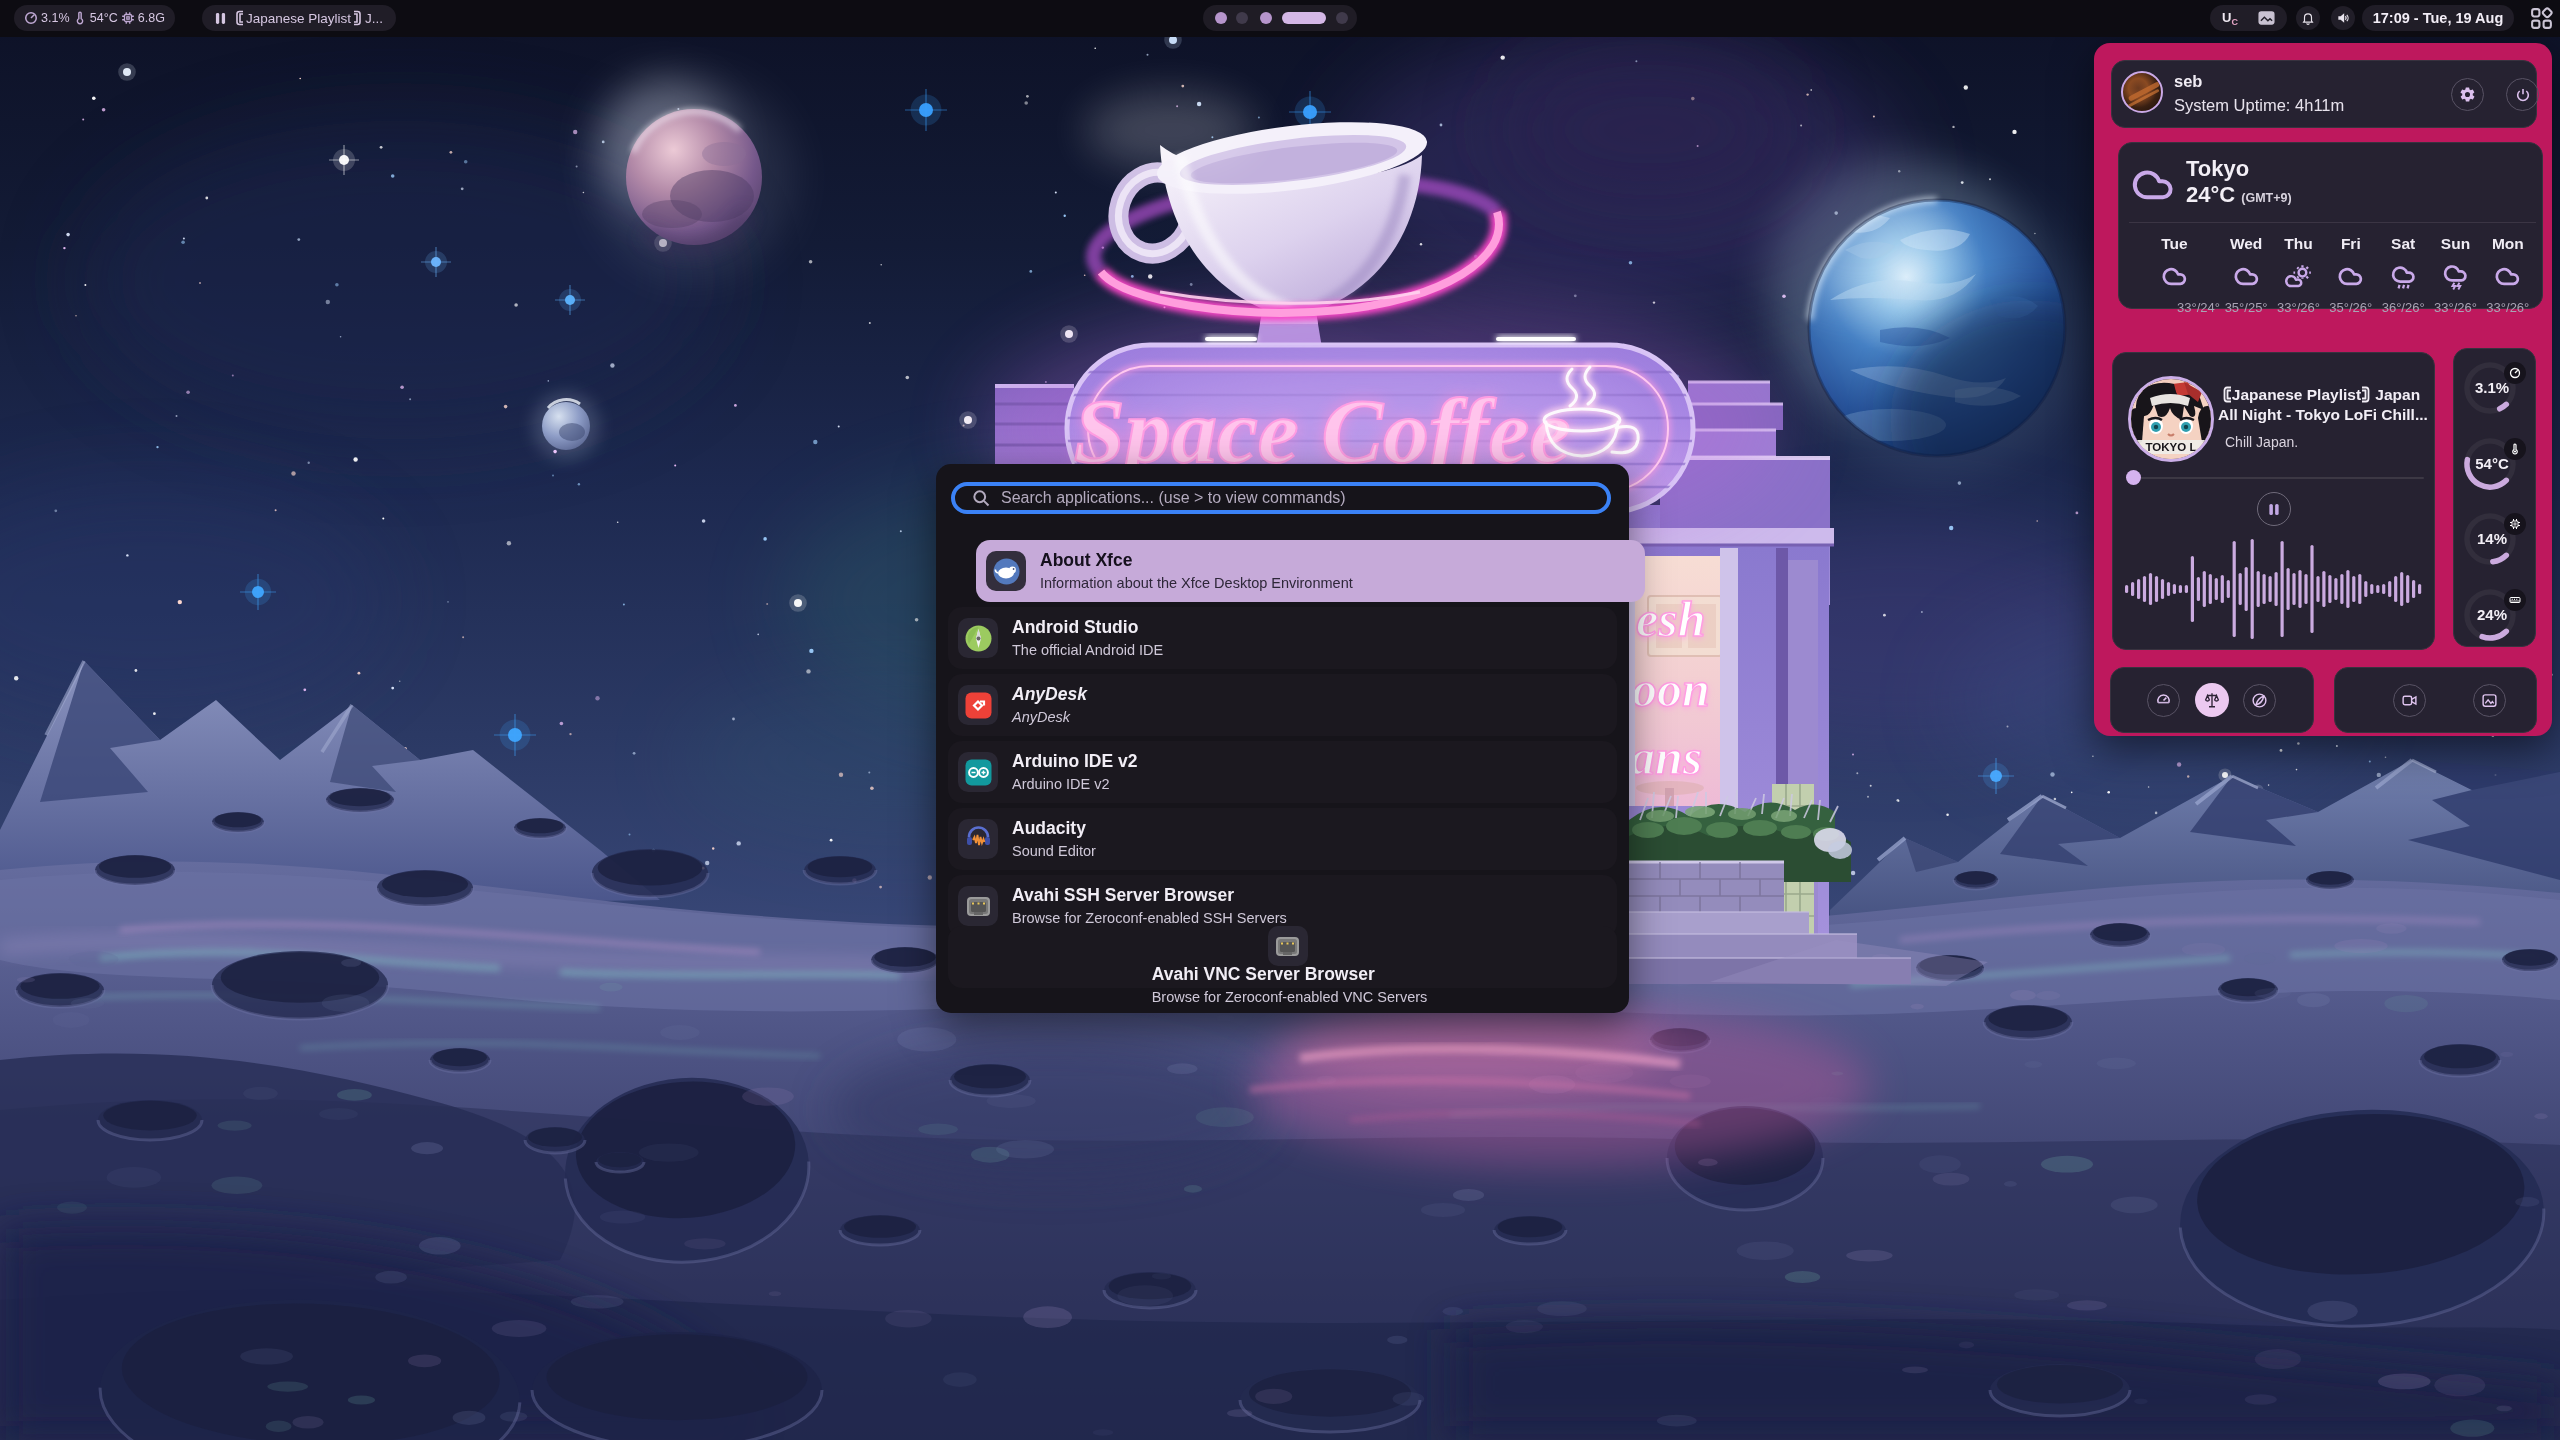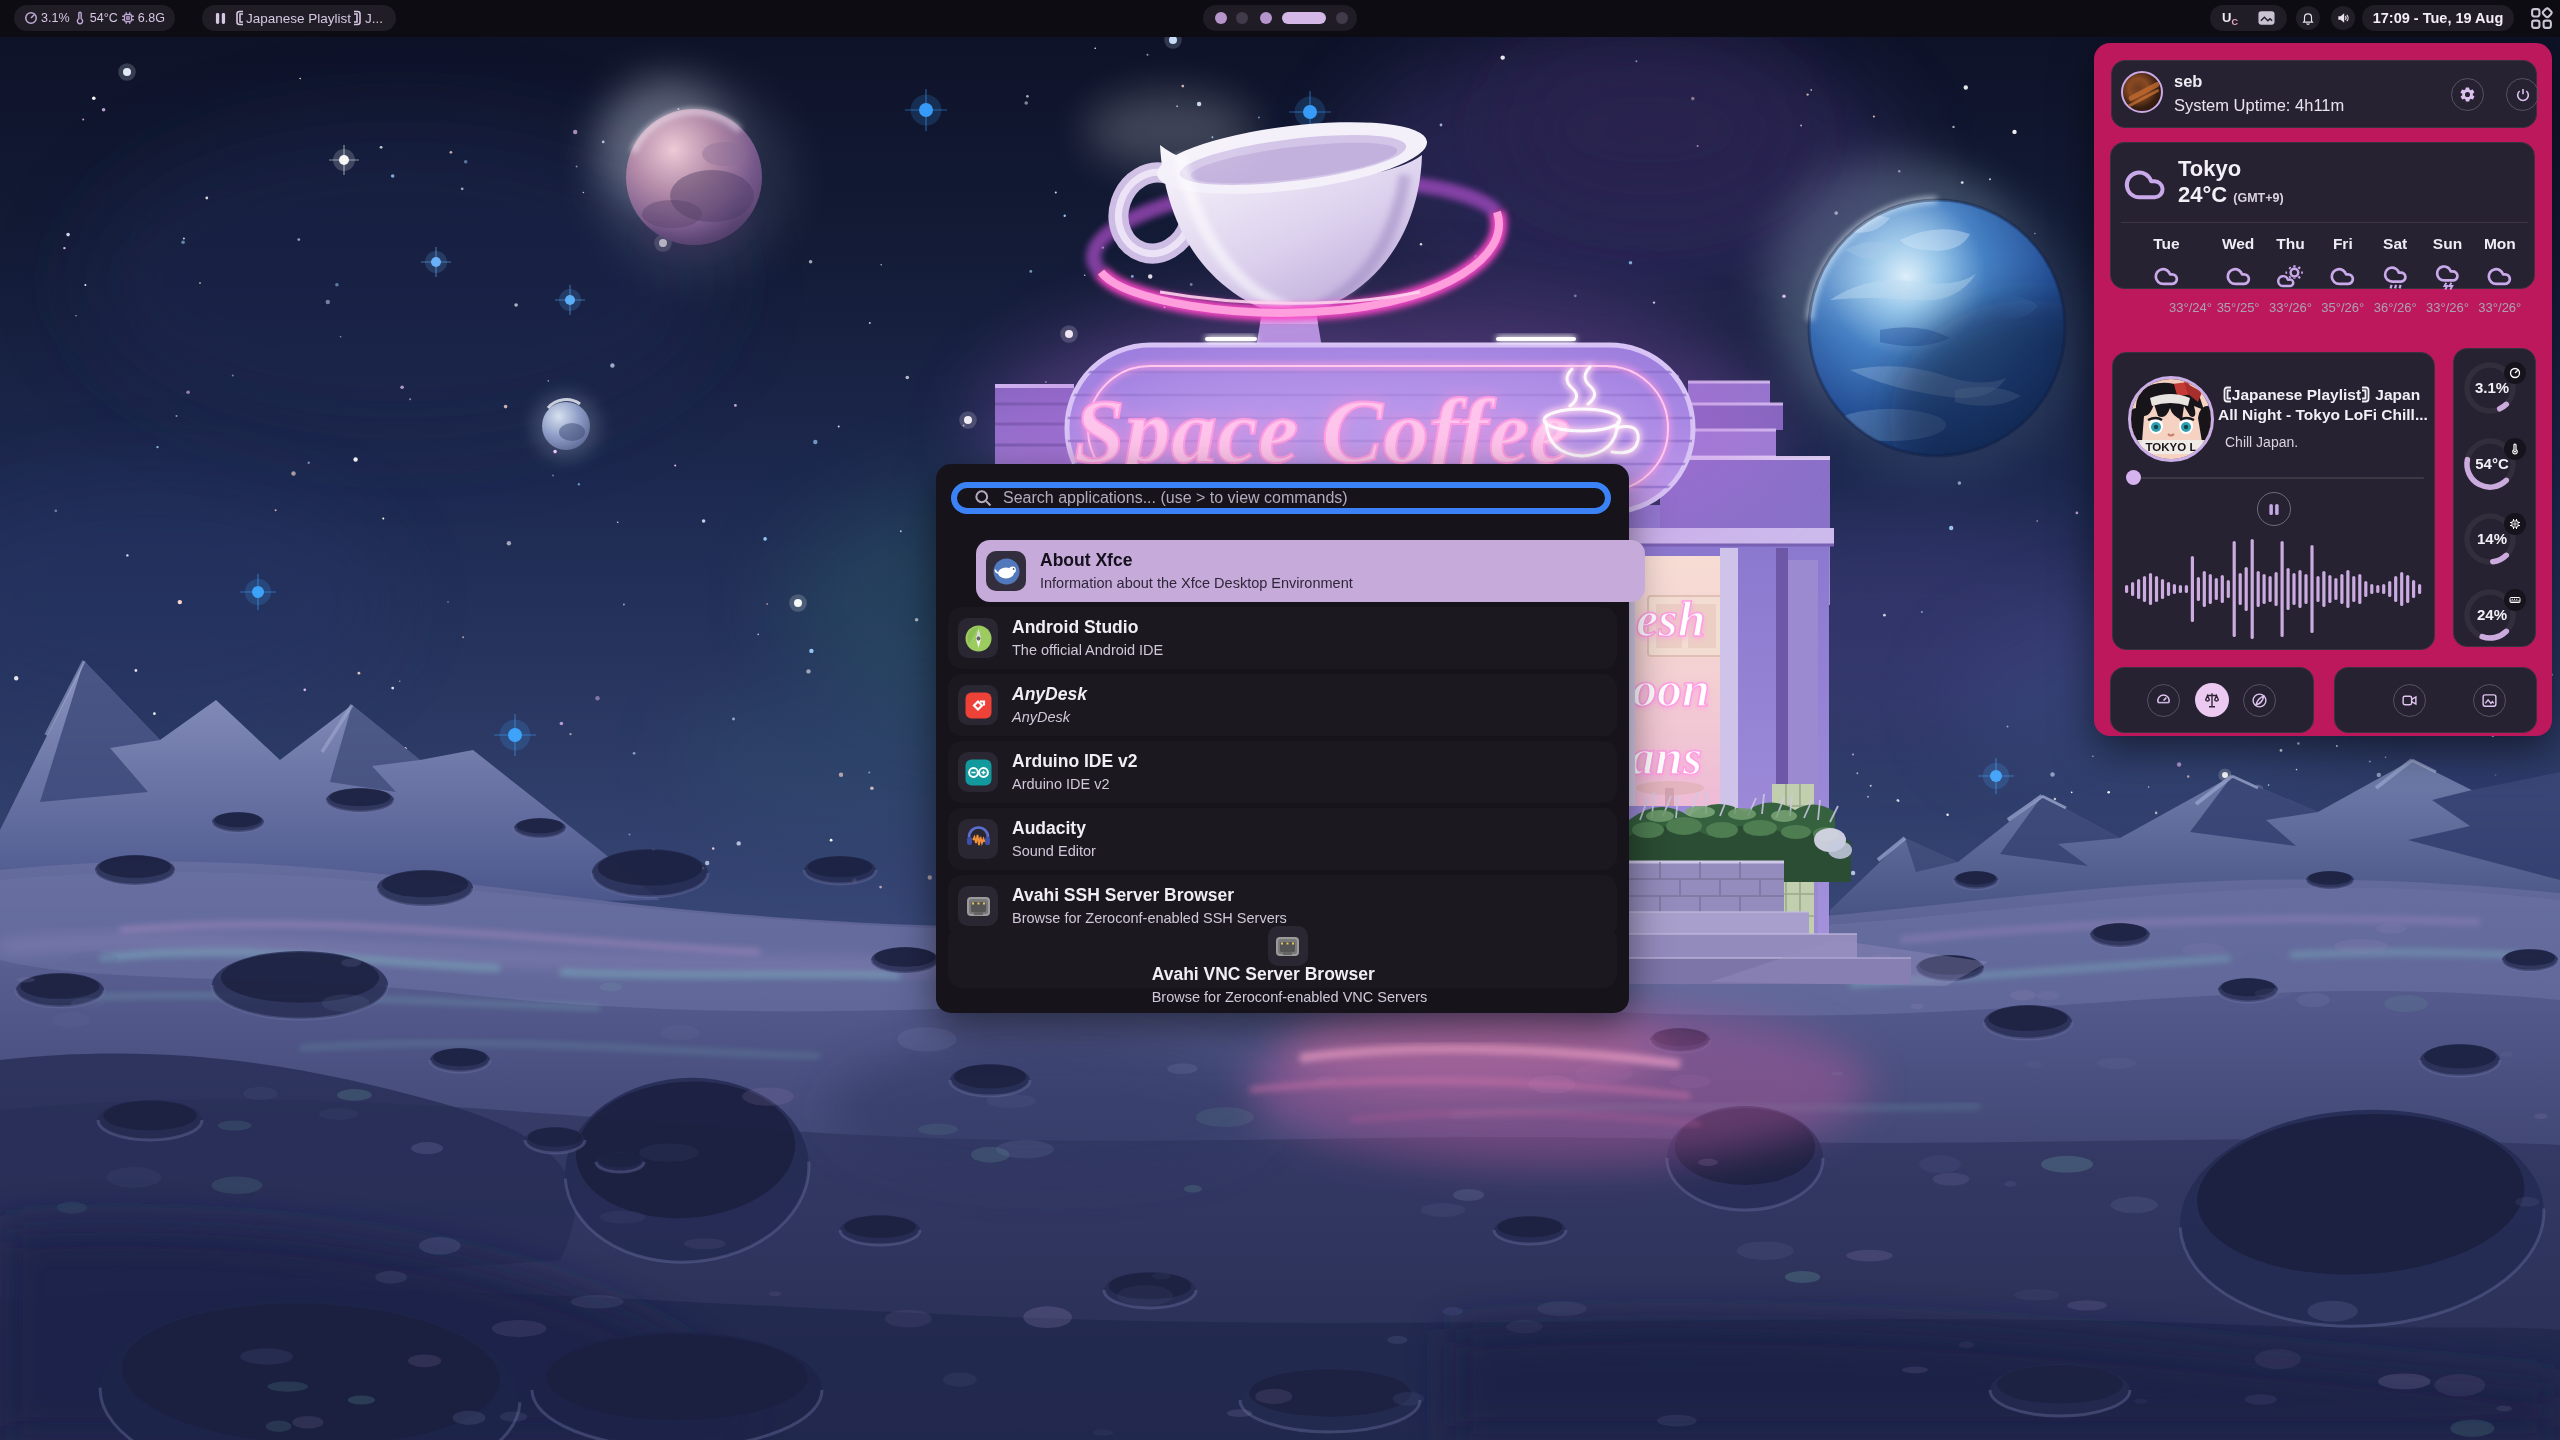--- a/index.html
+++ b/index.html
@@ -4,21 +4,21 @@
 html,body{margin:0;padding:0;width:2560px;height:1440px;overflow:hidden;background:#0d0c12;font-family:"Liberation Sans",sans-serif;}
 *{box-sizing:border-box;}
 #wall{position:absolute;left:0;top:0;}
 .abs{position:absolute;}
 
 #bar{position:absolute;left:0;top:0;width:2560px;height:37px;background:#0d0c12;z-index:50;}
 .pill{position:absolute;top:5px;height:26px;background:#201d27;border-radius:13px;display:flex;align-items:center;color:#d6c7e2;font-size:13.5px;}
 .pill svg{flex:0 0 auto;}
 
 #launcher{position:absolute;left:936px;top:464px;width:693px;height:549px;background:#16141a;border-radius:15px;z-index:40;box-shadow:0 14px 40px rgba(0,0,0,.5);}
-#search{position:absolute;left:15px;top:18px;width:660px;height:32px;border:6px solid #3b82f6;border-radius:16px;display:flex;align-items:center;color:#b3aabe;font-size:16px;}
+#search{position:absolute;left:15px;top:18px;width:660px;height:32px;border:4px solid #3b82f6;border-radius:16px;display:flex;align-items:center;color:#b3aabe;font-size:16px;}
 .row{position:absolute;left:12px;width:669px;height:62px;border-radius:14px;display:flex;align-items:center;background:#1b181f;}
 .row.active{background:#c6aad9;}
 .itile{width:40px;height:40px;border-radius:10px;background:#2a2733;margin-left:10px;display:flex;align-items:center;justify-content:center;flex:0 0 auto;}
 .row.active .itile{background:#332e3d;}
 .rtxt{margin-left:14px;line-height:1;}
 .rtxt .t{font-size:17.5px;font-weight:bold;color:#f1edf5;margin-bottom:6px;}
 .rtxt .s{font-size:14.5px;color:#cfc8d8;}
 .row.active .t{color:#15101d;}
 .row.active .s{color:#2e2739;}
 
@@ -1212,21 +1212,21 @@
         </svg>
   </div>
   <div class="cbtn" style="left:394px;top:17px;width:33px;height:33px;">
    <svg width="16" height="16" viewBox="0 0 24 24" fill="none" stroke="#dcc0ee" stroke-width="2.4">
           <path d="M12 3v8"></path>
           <path d="M7 6a8 8 0 1 0 10 0"></path>
         </svg>
   </div>
  </div>
 
- <div class="card" style="left:16px;top:99px;width:425px;height:147px;">
+ <div class="card" style="left:24px;top:99px;width:425px;height:167px;">
   <svg class="abs" style="left:11px;top:19px;" width="46" height="42" viewBox="0 0 24 22" fill="none" stroke="#c9a9e9" stroke-width="2.1">
         <path d="M17.2 18.5H9a6.5 6.5 0 1 1 6.2-8.4h1.6a4.2 4.2 0 1 1 .4 8.4Z" stroke-linejoin="round" stroke-linecap="round"></path>
       </svg>
   <div class="abs" style="left:67px;top:13px;font-size:22px;font-weight:bold;color:#f3eff6;">Tokyo</div>
   <div class="abs" style="left:67px;top:39px;font-size:22px;font-weight:bold;color:#f3eff6;">24°C <span style="font-size:12.5px;font-weight:bold;color:#d8d3de;">(GMT+9)</span></div>
   <div class="abs" style="left:10px;top:79px;width:407px;height:1px;background:#3b3544;"></div>
   <div class="abs" style="left:10px;top:92px;width:405px;display:flex;">
         <div style="flex:1;text-align:center;"><div style="font-size:15.5px;font-weight:bold;color:#f0ecf4;">Tue</div><svg width="27" height="27" viewBox="0 0 24 24" style="margin:10px 0 6px;">
             <path d="M17.2 18.5H9a6.5 6.5 0 1 1 6.2-8.4h1.6a4.2 4.2 0 1 1 .4 8.4Z" fill="none" stroke="#c9a9e9" stroke-width="2.4" stroke-linejoin="round" stroke-linecap="round"></path>
           </svg><div style="font-size:13px;color:#a9a3b4;margin-left:48px;">33°/24°</div></div>

